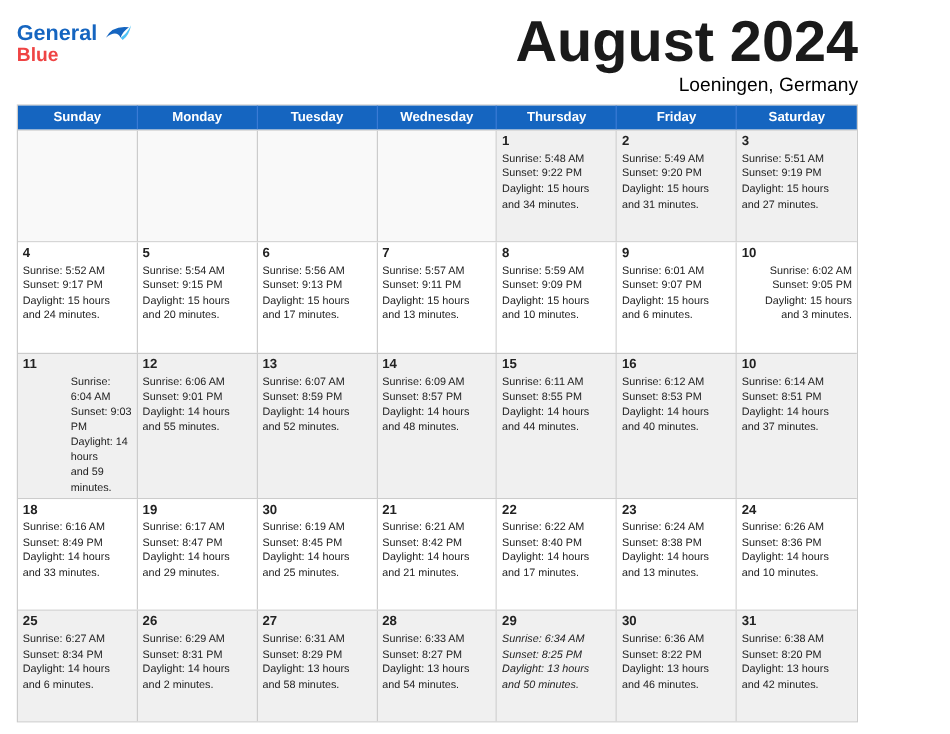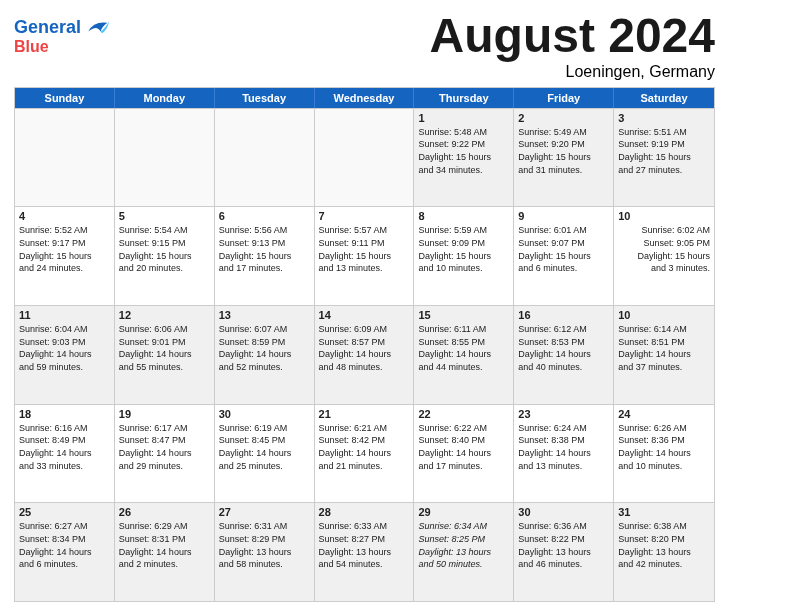--- a/index.html
+++ b/index.html
@@ -223,21 +223,21 @@
             <span class="day-num">10</span>
             <div class="cell-text" style="white-space: pre-wrap; text-align: right;">Sunrise: 6:02 AM
 Sunset: 9:05 PM
 Daylight: 15 hours
 and 3 minutes.</div>
           </div>
         </div>
         <div class="cal-week">
           <div class="cal-cell shaded">
             <span class="day-num">11</span>
-            <div class="cell-text" style="white-space: pre-wrap;">Sunrise: 6:04 AM
+            <div class="cell-text" style="white-space: pre-wrap; margin-left: 40px;">Sunrise: 6:04 AM
 Sunset: 9:03 PM
 Daylight: 14 hours
 and 59 minutes.</div>
           </div>
           <div class="cal-cell shaded">
             <span class="day-num">12</span>
             <div class="cell-text" style="white-space: pre-wrap;">Sunrise: 6:06 AM
 Sunset: 9:01 PM
 Daylight: 14 hours
 and 55 minutes.</div>

